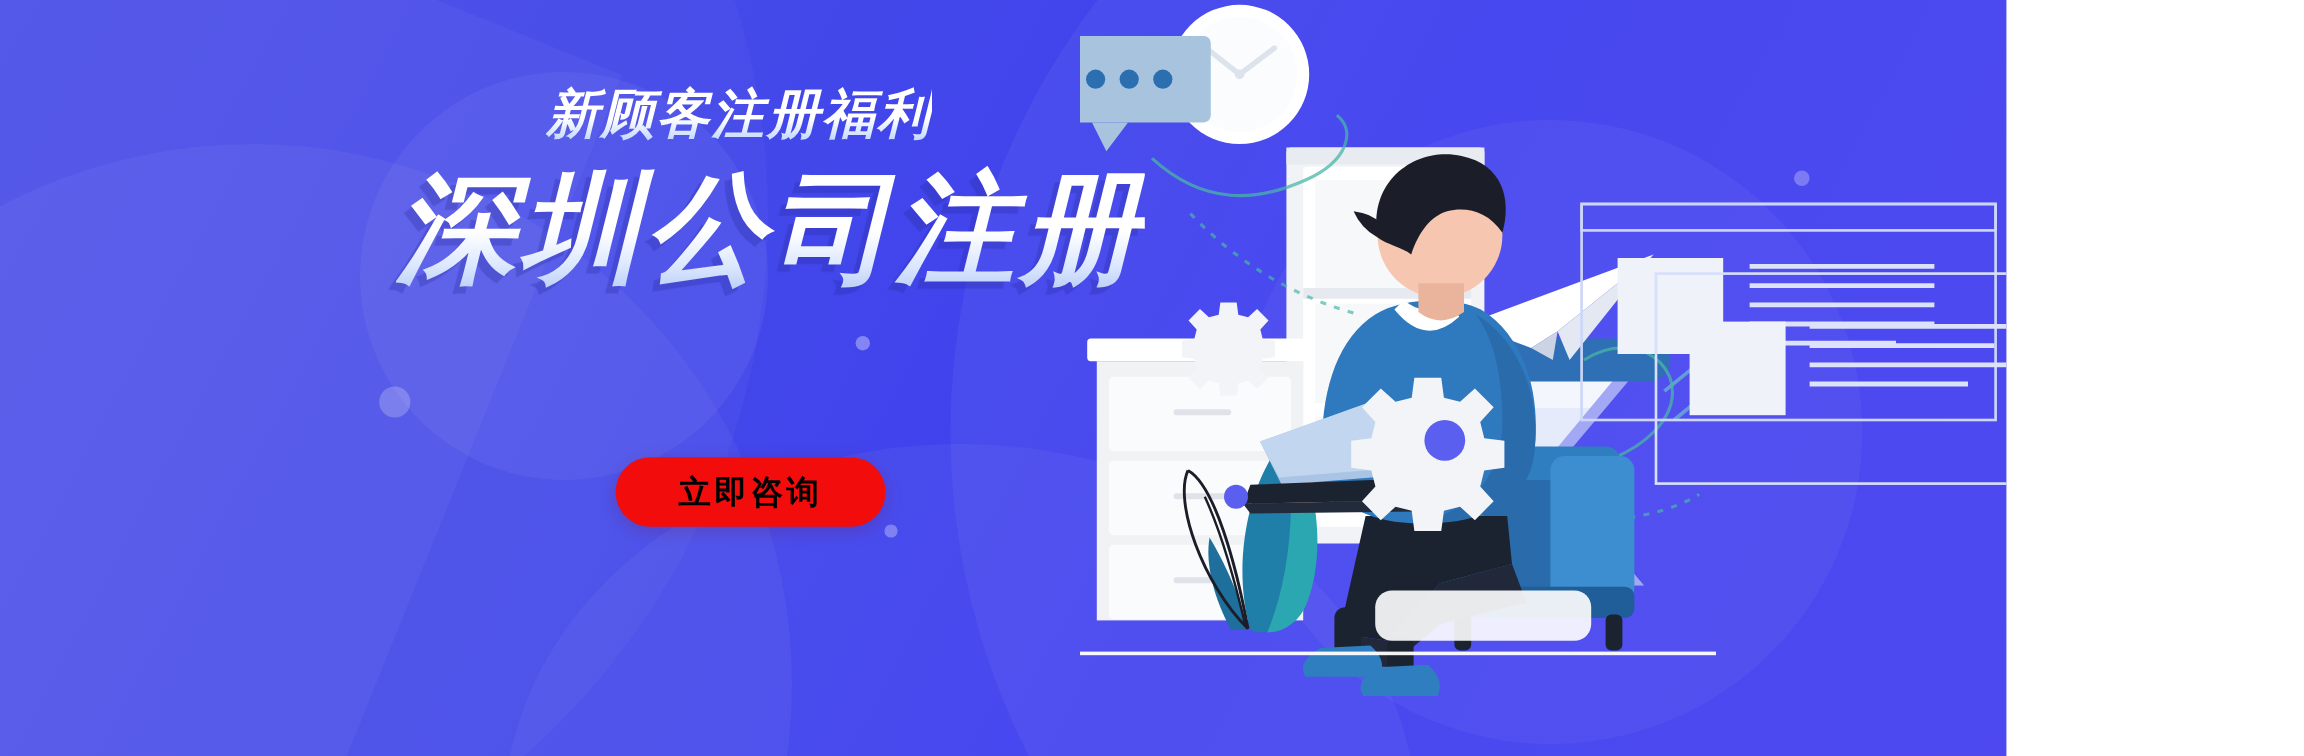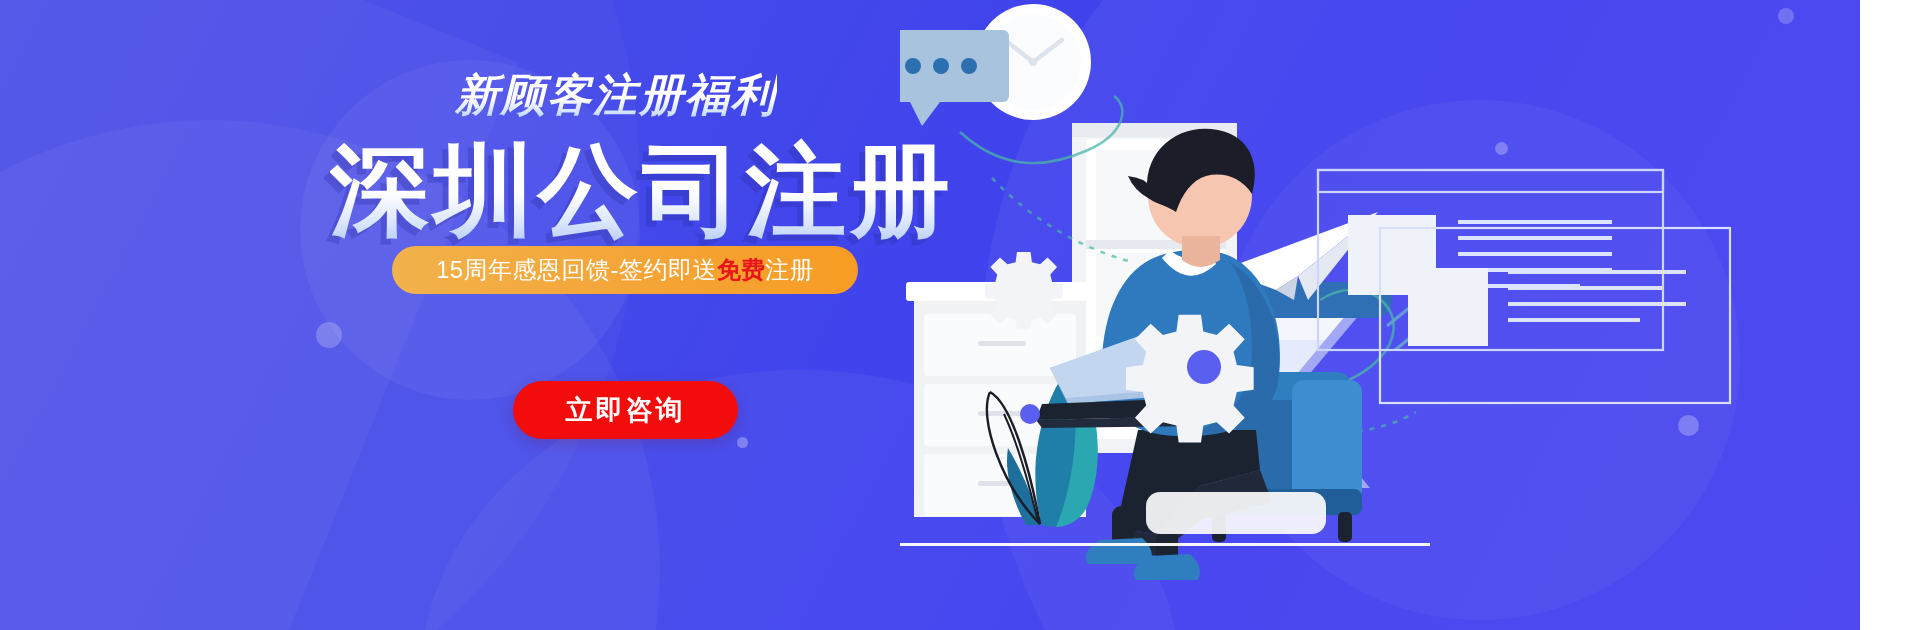--- a/index.html
+++ b/index.html
@@ -1,20 +1,20 @@
 <!DOCTYPE html>
 <html><head>
 <meta charset="utf-8">
 <style>
   html,body{margin:0;padding:0;background:#fff;}
   body{font-family:"Liberation Sans","DejaVu Sans",sans-serif;}
 
   .banner{
     position:relative;
-    width:1860px;height:630px;
+    width:1672px;height:630px;
     overflow:hidden;
     background:linear-gradient(118deg,#4b4fe8 0%,#4247ea 38%,#3f3ff0 62%,#4440ef 100%);
   }
 
   
   .bg-arc{position:absolute;border-radius:50%;pointer-events:none;}
   .arc-tl{
     left:-240px;top:120px;width:900px;height:900px;
     background:rgba(255,255,255,.045);
   }
@@ -61,20 +61,21 @@
     color:#fff;
     background:linear-gradient(180deg,#ffffff 0%,#ffffff 55%,#cfe0ff 80%,#a8c3f5 100%);
     -webkit-background-clip:text;background-clip:text;
     -webkit-text-fill-color:transparent;
     text-shadow:0 0 0 rgba(0,0,0,0);
     white-space:nowrap;
   }
   .headline{
     position:absolute;left:330px;top:125px;
     font-size:100px;font-weight:bold;letter-spacing:4px;
+    font-style:italic;
     background:linear-gradient(180deg,#ffffff 0%,#ffffff 50%,#dbe7ff 72%,#9db6ef 100%);
     -webkit-background-clip:text;background-clip:text;
     -webkit-text-fill-color:transparent;
     white-space:nowrap;
     filter:drop-shadow(-6px 6px 0 rgba(40,42,160,.30));
   }
 
   
   .badge{
     position:absolute;left:392px;top:246px;
@@ -102,21 +103,21 @@
 
   
   .cta{
     position:absolute;left:513px;top:381px;
     width:225px;height:58px;border-radius:29px;
     background:#f20c0c;
     border:none;outline:none;cursor:pointer;
     display:flex;align-items:center;justify-content:center;
     box-shadow:0 4px 14px rgba(120,0,0,.18);
   }
-  .cta-txt{color:#ffffff;font-size:27px;font-weight:bold;letter-spacing:3px;}
+  .cta-txt{color:#000000;font-size:27px;font-weight:bold;letter-spacing:3px;}
 
   
   .illus{position:absolute;left:900px;top:0;width:1020px;height:630px;}
   .illus svg{display:block;}
 </style>
 </head>
 <body>
 
 <div class="banner">
 
@@ -303,25 +304,20 @@
       <rect x="0" y="543" width="530" height="3" fill="#ffffff" opacity=".95"></rect>
     </svg>
   </div>
 
   <div class="copy">
 
     <div class="kicker">新顾客注册福利</div>
 
     <div class="headline">深圳公司注册</div>
 
-    <div class="badge">
-      <span class="badge-txt">15周年感恩回馈-签约即送</span>
-        <span class="badge-hi">免费</span>
-        <span class="badge-txt">注册</span>
-    </div>
 
 
     <button class="cta">
       <span class="cta-txt">立即咨询</span>
     </button>
 
   </div>
 </div>
 
 </body></html>

